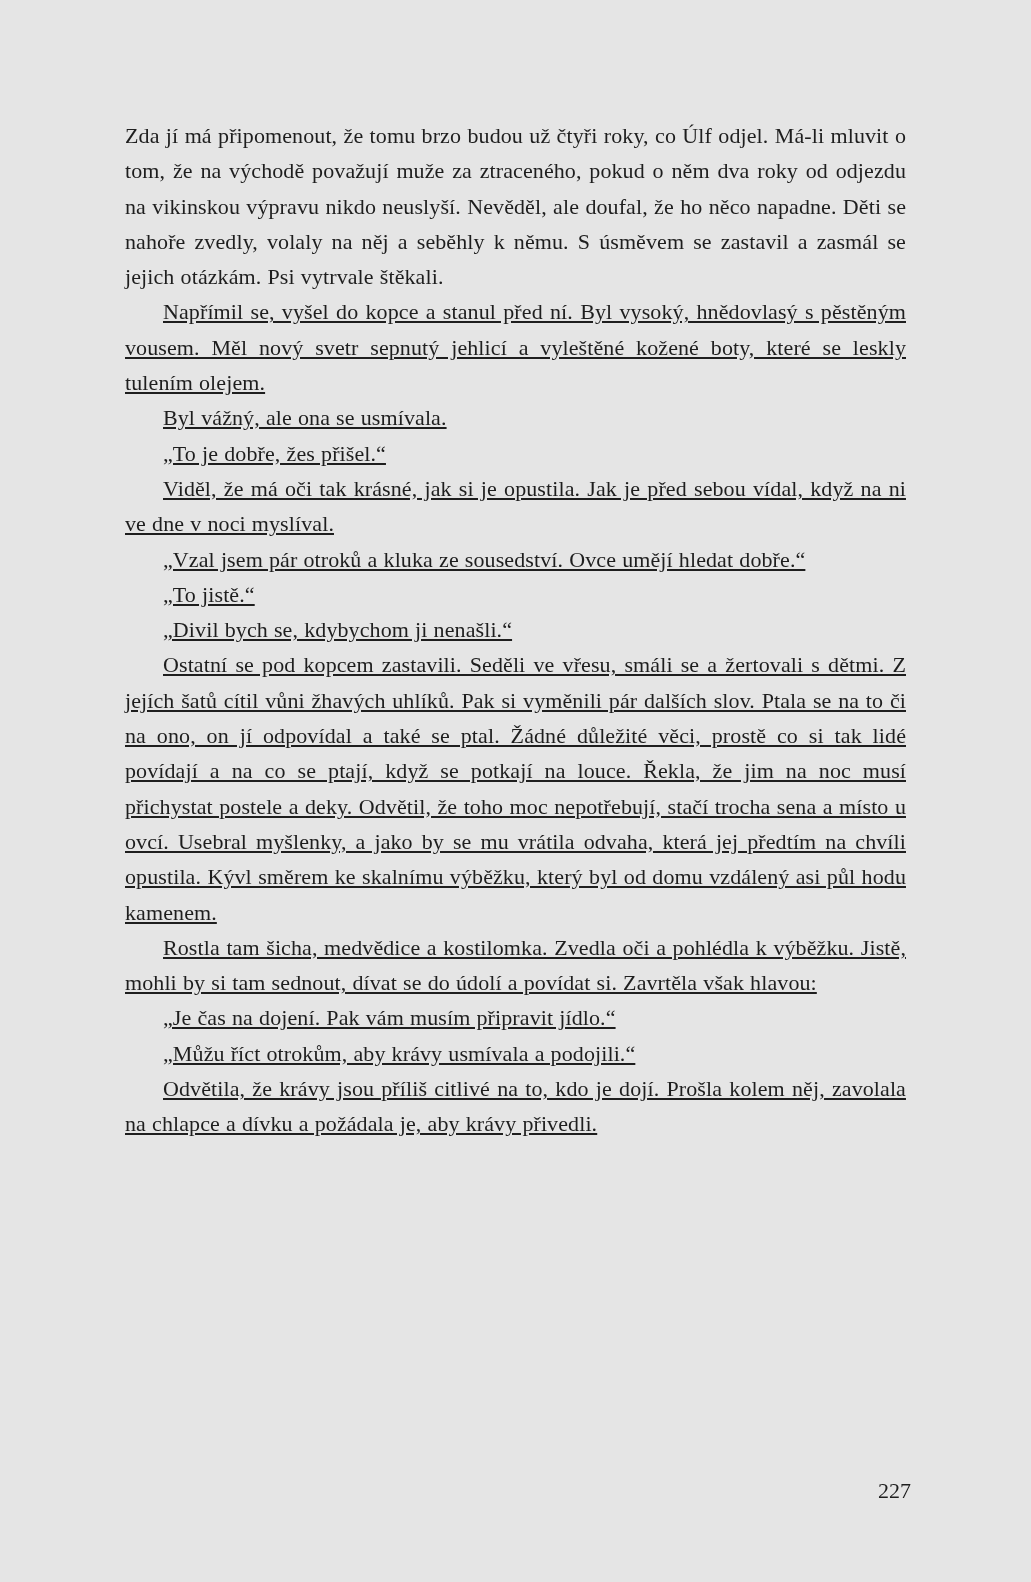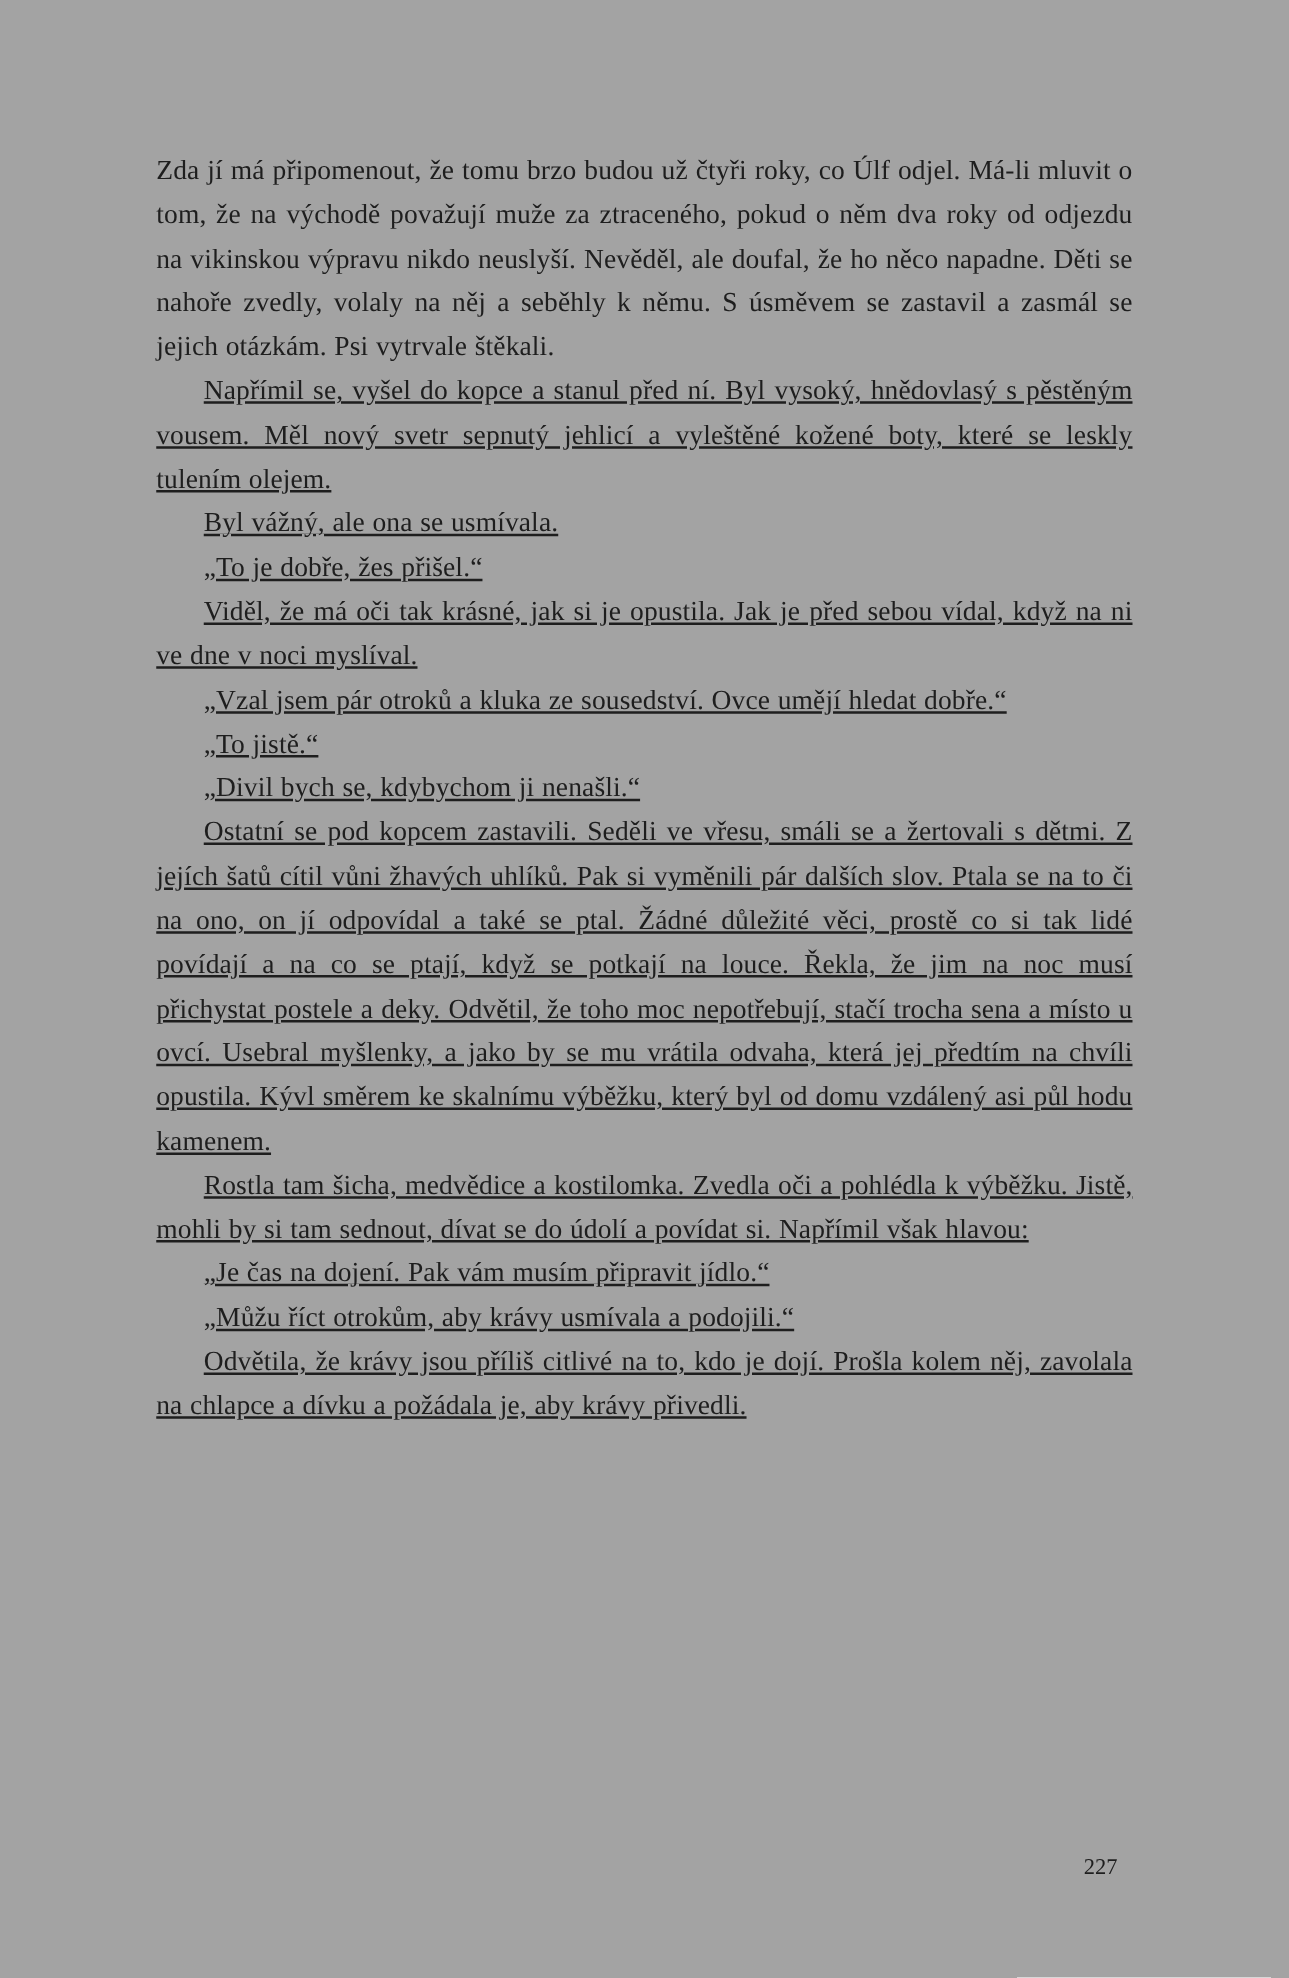--- a/index.html
+++ b/index.html
@@ -13,59 +13,59 @@
     font-family: "Liberation Serif", "DejaVu Serif", serif;
     color: #1e1e1e;
     overflow: hidden;
   }
   .page {
     position: relative;
     width: 1031px;
     height: 1582px;
     box-sizing: border-box;
     padding: 118px 125px 0 125px;
-    background: #a3a3a3;
+    background: #e5e5e5;
   }
   .text-block {
     width: 781px;
   }
   .para {
     margin: 0;
     font-size: 22px;
     line-height: 35.3px;
     text-align: justify;
     letter-spacing: 0.1px;
     word-spacing: 0.5px;
   }
   .para.indent {
     text-indent: 38px;
     text-decoration: underline;
   }
   .page-number {
     position: absolute;
-    right: 137px;
+    right: 120px;
     bottom: 80px;
-    font-size: 18px;
+    font-size: 22px;
     line-height: 1;
     color: #1e1e1e;
   }
 </style>
 </head>
 <body>
 
 <div class="page">
   <div class="text-block">
       <p class="para">Zda jí má připomenout, že tomu brzo budou už čtyři roky, co Úlf odjel. Má-li mluvit o tom, že na východě považují muže za ztraceného, pokud o něm dva roky od odjezdu na vikinskou výpravu nikdo neuslyší. Nevěděl, ale doufal, že ho něco napadne. Děti se nahoře zvedly, volaly na něj a seběhly k němu. S úsměvem se zastavil a zasmál se jejich otázkám. Psi vytrvale štěkali.</p>
       <p class="para indent">Napřímil se, vyšel do kopce a stanul před ní. Byl vysoký, hnědovlasý s pěstěným vousem. Měl nový svetr sepnutý jehlicí a vyleštěné kožené boty, které se leskly tulením olejem.</p>
       <p class="para indent">Byl vážný, ale ona se usmívala.</p>
       <p class="para indent">„To je dobře, žes přišel.“</p>
       <p class="para indent">Viděl, že má oči tak krásné, jak si je opustila. Jak je před sebou vídal, když na ni ve dne v noci myslíval.</p>
       <p class="para indent">„Vzal jsem pár otroků a kluka ze sousedství. Ovce umějí hledat dobře.“</p>
       <p class="para indent">„To jistě.“</p>
       <p class="para indent">„Divil bych se, kdybychom ji nenašli.“</p>
       <p class="para indent">Ostatní se pod kopcem zastavili. Seděli ve vřesu, smáli se a žertovali s dětmi. Z jejích šatů cítil vůni žhavých uhlíků. Pak si vyměnili pár dalších slov. Ptala se na to či na ono, on jí odpovídal a také se ptal. Žádné důležité věci, prostě co si tak lidé povídají a na co se ptají, když se potkají na louce. Řekla, že jim na noc musí přichystat postele a deky. Odvětil, že toho moc nepotřebují, stačí trocha sena a místo u ovcí. Usebral myšlenky, a jako by se mu vrátila odvaha, která jej předtím na chvíli opustila. Kývl směrem ke skalnímu výběžku, který byl od domu vzdálený asi půl hodu kamenem.</p>
-      <p class="para indent">Rostla tam šicha, medvědice a kostilomka. Zvedla oči a pohlédla k výběžku. Jistě, mohli by si tam sednout, dívat se do údolí a povídat si. Napřímil však hlavou:</p>
+      <p class="para indent">Rostla tam šicha, medvědice a kostilomka. Zvedla oči a pohlédla k výběžku. Jistě, mohli by si tam sednout, dívat se do údolí a povídat si. Zavrtěla však hlavou:</p>
       <p class="para indent">„Je čas na dojení. Pak vám musím připravit jídlo.“</p>
       <p class="para indent">„Můžu říct otrokům, aby krávy usmívala a podojili.“</p>
       <p class="para indent">Odvětila, že krávy jsou příliš citlivé na to, kdo je dojí. Prošla kolem něj, zavolala na chlapce a dívku a požádala je, aby krávy přivedli.</p>
     </div>
   <div class="page-number">227</div>
 </div>
 
 </body></html>

